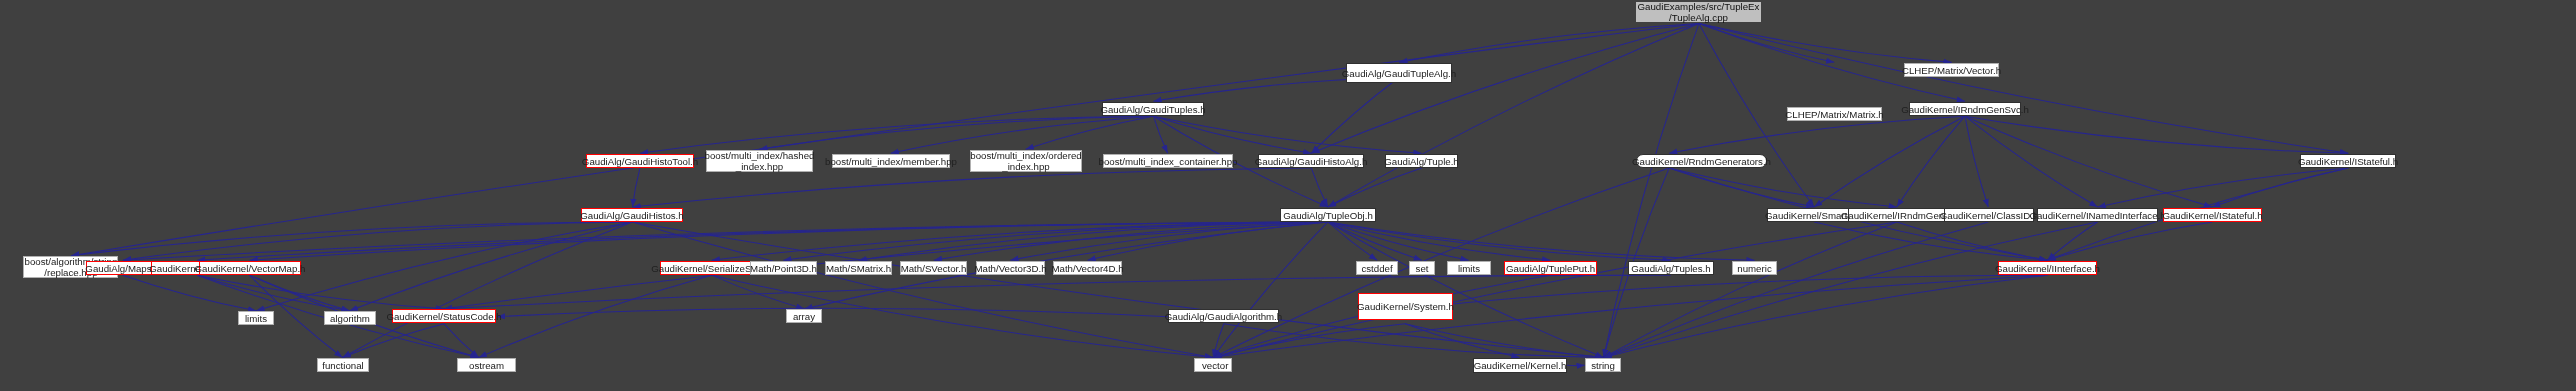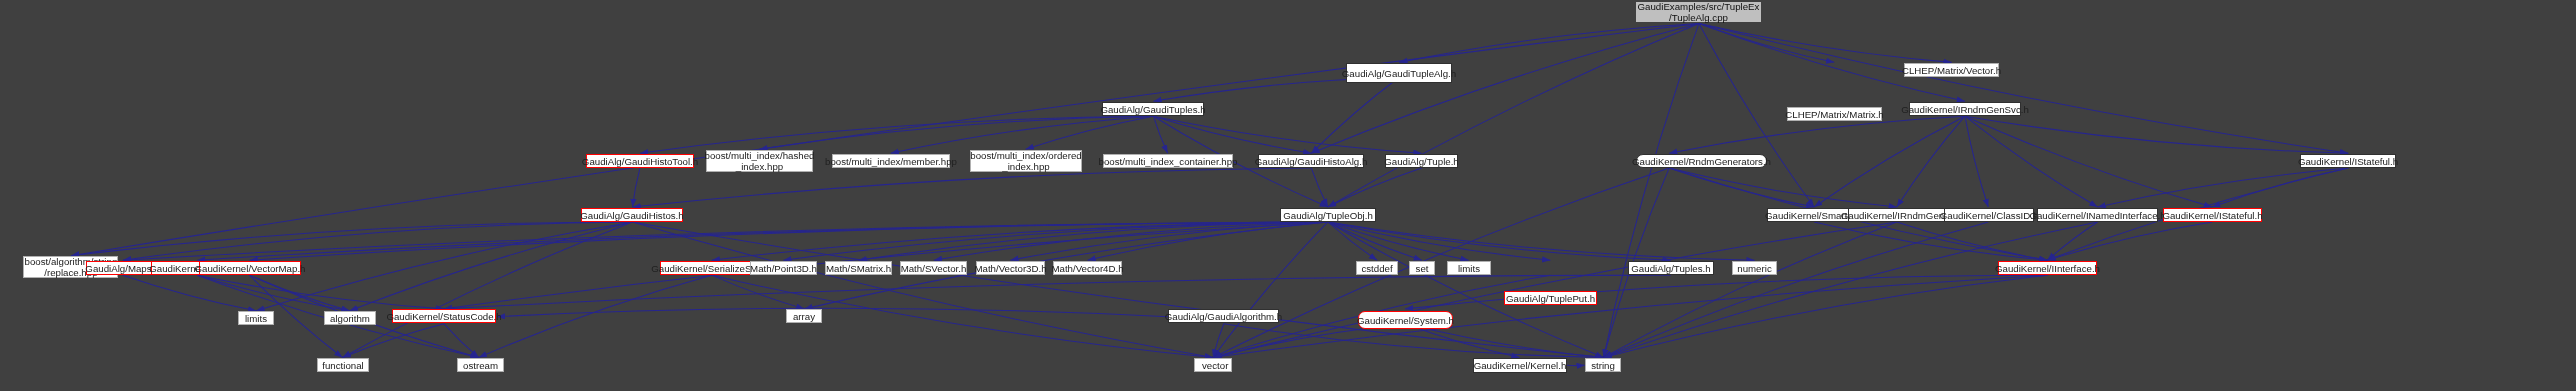--- a/index.html
+++ b/index.html
@@ -195,30 +195,30 @@
       <div class="node red" style="left: 199px; top: 261px; width: 102px; height: 14.3px; align-items: center;"><span>GaudiKernel/VectorMap.h</span></div>
       <div class="node red" style="left: 660px; top: 261px; width: 102px; height: 14.3px;"><span>GaudiKernel/SerializeSTL.h</span></div>
       <div class="node " style="left: 750px; top: 261px; width: 67px; height: 14.3px;"><span>Math/Point3D.h</span></div>
       <div class="node " style="left: 825px; top: 261px; width: 67px; height: 14.3px;"><span>Math/SMatrix.h</span></div>
       <div class="node " style="left: 900px; top: 261px; width: 67px; height: 14.3px;"><span>Math/SVector.h</span></div>
       <div class="node " style="left: 976px; top: 261px; width: 69px; height: 14.3px;"><span>Math/Vector3D.h</span></div>
       <div class="node " style="left: 1053px; top: 261px; width: 69px; height: 14.3px;"><span>Math/Vector4D.h</span></div>
       <div class="node " style="left: 1356px; top: 261px; width: 42px; height: 14.3px;"><span>cstddef</span></div>
       <div class="node " style="left: 1409px; top: 261px; width: 26px; height: 14.3px;"><span>set</span></div>
       <div class="node " style="left: 1447px; top: 261px; width: 44px; height: 14.3px;"><span>limits</span></div>
-      <div class="node red" style="left: 1504px; top: 261px; width: 93px; height: 14.3px; margin-top: 30px;"><span>GaudiAlg/TuplePut.h</span></div>
+      <div class="node red" style="left: 1504px; top: 261px; width: 93px; height: 14.3px;"><span>GaudiAlg/TuplePut.h</span></div>
       <div class="node dark" style="left: 1628px; top: 261px; width: 86px; height: 14.3px;"><span>GaudiAlg/Tuples.h</span></div>
       <div class="node " style="left: 1732px; top: 261px; width: 45px; height: 14.3px;"><span>numeric</span></div>
       <div class="node red" style="left: 1998px; top: 261px; width: 99px; height: 14.3px;"><span>GaudiKernel/IInterface.h</span></div>
       <div class="node " style="left: 238px; top: 311px; width: 36px; height: 14.3px;"><span>limits</span></div>
       <div class="node " style="left: 324px; top: 311px; width: 52px; height: 14.3px;"><span>algorithm</span></div>
       <div class="node red" style="left: 392px; top: 309px; width: 104px; height: 14.3px;"><span>GaudiKernel/StatusCode.h</span></div>
       <div class="node " style="left: 786px; top: 309px; width: 36px; height: 14.3px;"><span>array</span></div>
       <div class="node dark" style="left: 1168px; top: 309px; width: 111px; height: 14.3px;"><span>GaudiAlg/GaudiAlgorithm.h</span></div>
-      <div class="node red" style="left: 1358px; top: 311px; width: 95px; height: 18px; border-radius: 7px;"><span>GaudiKernel/System.h</span></div>
+      <div class="node red" style="left: 1358px; top: 293px; width: 95px; height: 27px;"><span>GaudiKernel/System.h</span></div>
       <div class="node " style="left: 317px; top: 358px; width: 52px; height: 14.3px;"><span>functional</span></div>
-      <div class="node " style="left: 457px; top: 358px; width: 47px; height: 14.3px;"><span>ostream</span></div>
+      <div class="node " style="left: 457px; top: 358px; width: 59px; height: 14.3px;"><span>ostream</span></div>
       <div class="node " style="left: 1194px; top: 358px; width: 38px; height: 14.3px; justify-content: flex-end;"><span>vector</span></div>
       <div class="node dark" style="left: 1473px; top: 358px; width: 94px; height: 15px;"><span>GaudiKernel/Kernel.h</span></div>
       <div class="node " style="left: 1585px; top: 358px; width: 36px; height: 14.3px;"><span>string</span></div>
     </div>
 </div>
 
 
 </body></html>

